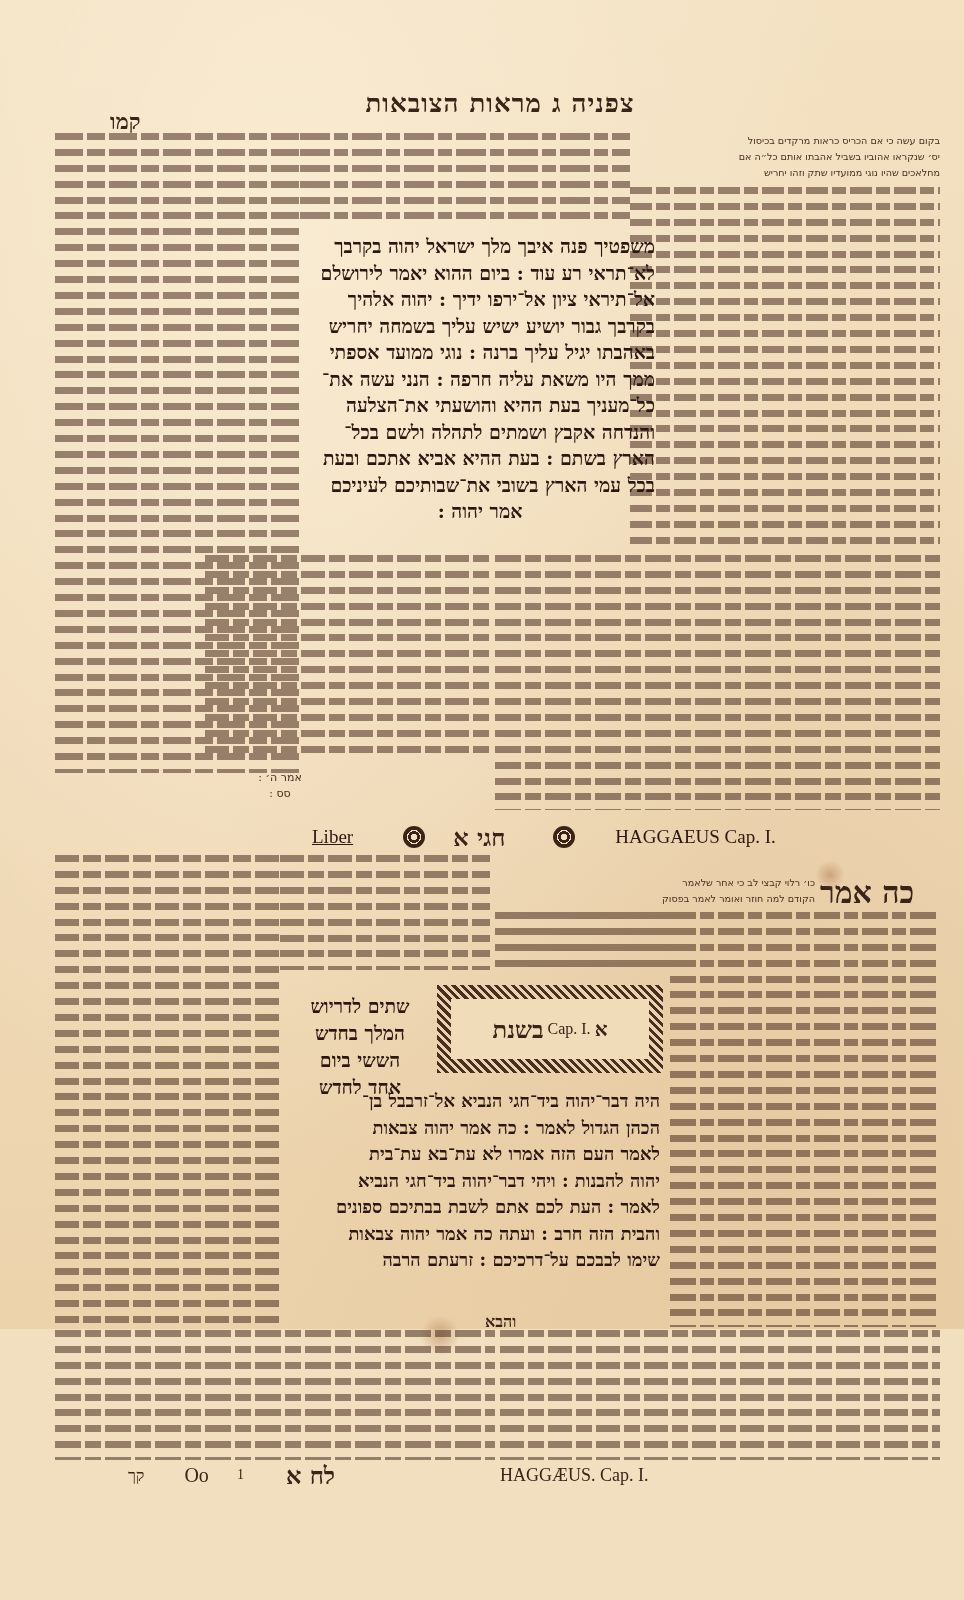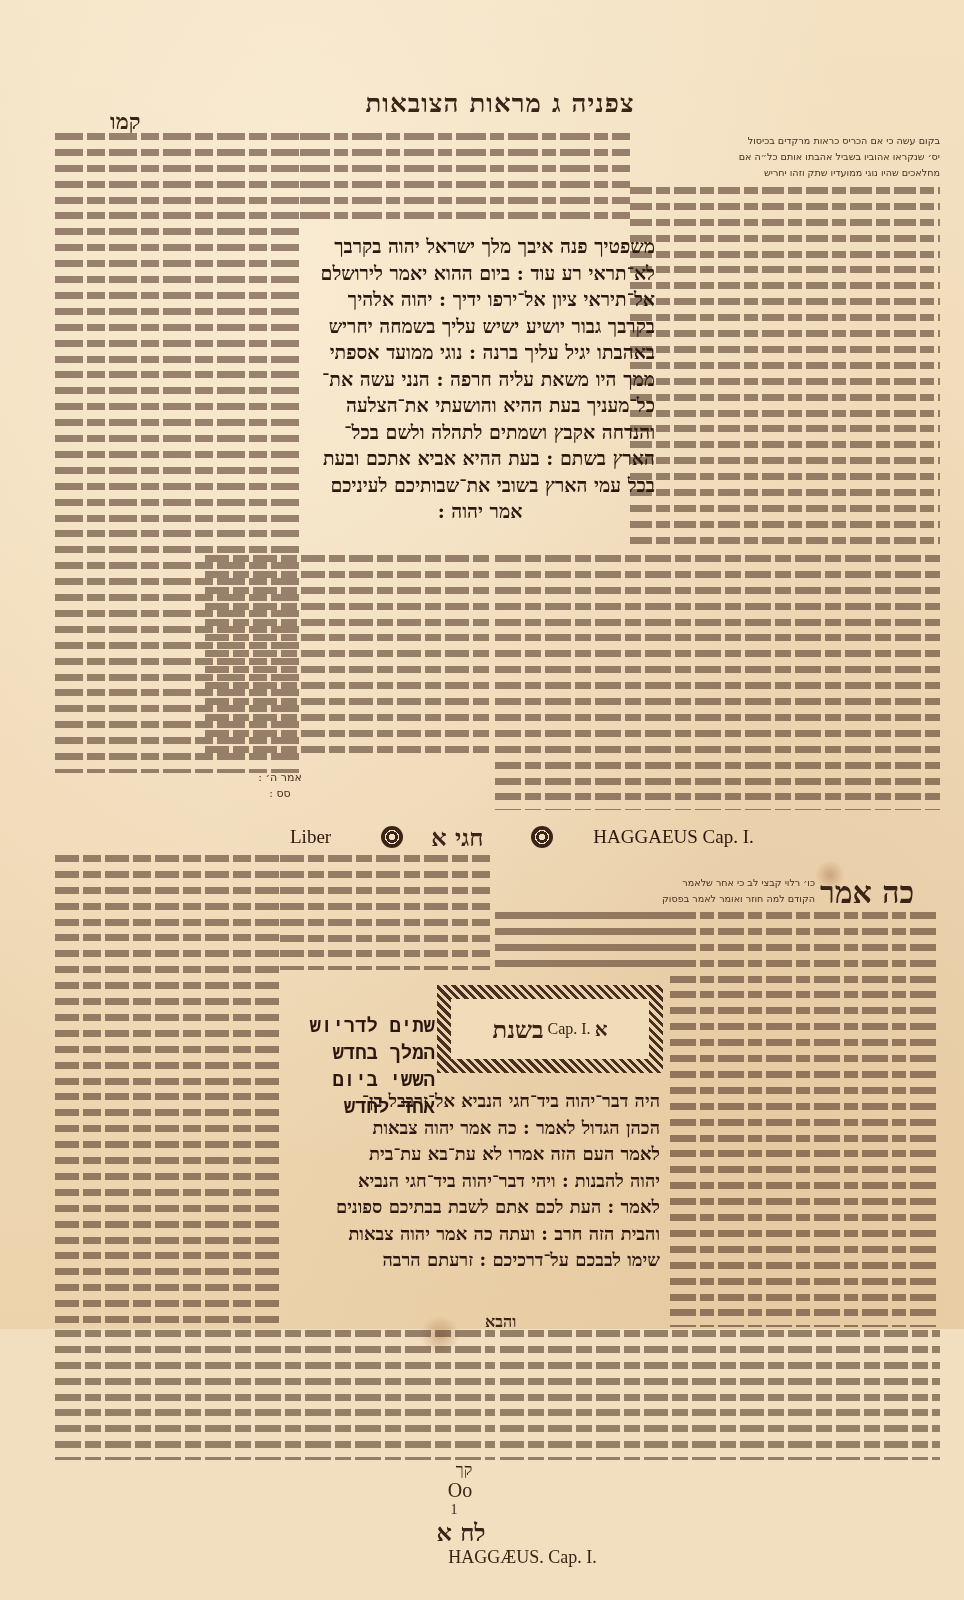--- a/index.html
+++ b/index.html
@@ -46,24 +46,24 @@
     left:437px; top:985px; width:226px; height:88px;
     border:14px solid #4a2e20;
     border-image: repeating-linear-gradient(45deg,#4a2e20 0 3px,#e9d3ae 3px 6px) 14;
     box-sizing:border-box; display:flex; align-items:center; justify-content:center; gap:4px;
     background:#f0dcb8;
   }
   .cap-heb { font-size:24px; font-weight:bold; direction:rtl; }
   .cap-lat { font-family:"Liberation Serif", serif; font-size:16px; }
   .cap-alef { font-size:20px; font-weight:bold; }
   .init-verse {
-    left:285px; top:1014px; width:150px; direction:rtl; text-align:right;
-    font-size:19px; line-height:27px; font-weight:bold; color:#2c1710;font-family:Liberation Mono, monospace;
-  }
-  .footer { top:1460px; height:30px; font-size:18px; display:flex; align-items:center;flex-direction:column; }
+    left:285px; top:993px; width:150px; direction:rtl; text-align:center;
+    font-size:19px; line-height:27px; font-weight:bold; color:#2c1710;
+  }
+  .footer { top:1460px; height:30px; font-size:18px; display:flex; align-items:center; }
   .stain { border-radius:50%; background:radial-gradient(circle, rgba(170,110,70,0.45), rgba(170,110,70,0) 70%); }
   .verse-end { left:485px; top:1312px; font-size:19px; font-weight:bold; direction:rtl; }
 </style>
 </head>
 <body>
 
 <div class="page">
 
   <div class="abs running-title">צפניה ג מראות הצובאות</div>
   <div class="abs folio">קמו</div>
@@ -117,21 +117,21 @@
       background:repeating-linear-gradient(180deg, rgba(74,46,32,0.55) 0 7px, rgba(0,0,0,0) 7px 15.9px);
       -webkit-mask:repeating-linear-gradient(90deg,#000 0 24px,transparent 24px 28px,#000 28px 44px,transparent 44px 48px);
       mask:repeating-linear-gradient(90deg,#000 0 24px,transparent 24px 28px,#000 28px 44px,transparent 44px 48px);"></div>
   </div>
   <div class="abs comm" style="left:240px; top:770px; width:80px; text-align:center; font-size:11px; line-height:16px;">
     <p>אמר ה׳ :</p>
     <p>סס :</p>
   </div>
 
   <div class="abs book-header">
-    <span class="bh-latin" style="margin-left:40px;">Liber</span>
+    <span class="bh-latin" style="margin-left:62px;text-decoration:underline;">Liber</span>
     <span class="orn" style="margin-left:50px;"></span>
     <span class="bh-heb" style="margin-left:28px;">חגי א</span>
     <span class="orn" style="margin-left:48px;"></span>
     <span class="bh-latin" style="margin-left:40px;">HAGGAEUS Cap. I.</span>
   </div>
 
   <div class="abs big-word">כה אמר</div>
   <div class="abs comm" style="left:495px; top:875px; width:320px; height:35px;">
     <p>כו׳ רלוי קבצי לב כי אחר שלאמר</p>
     <p>הקודם למה חוזר ואומר לאמר בפסוק</p>

